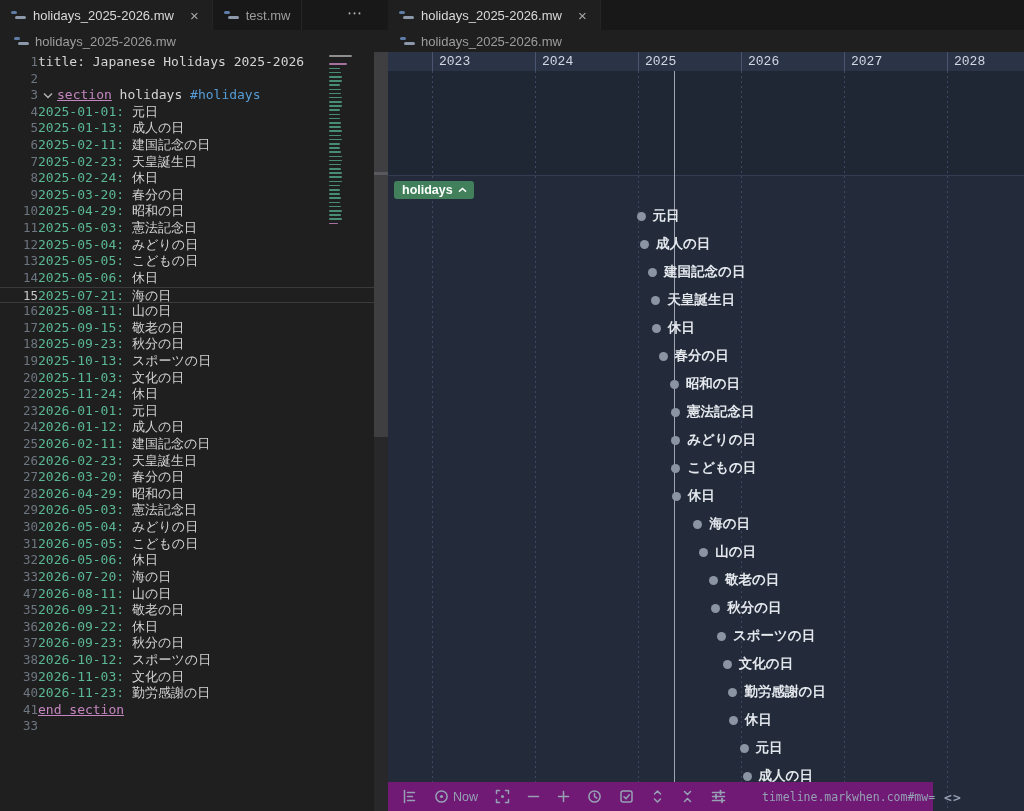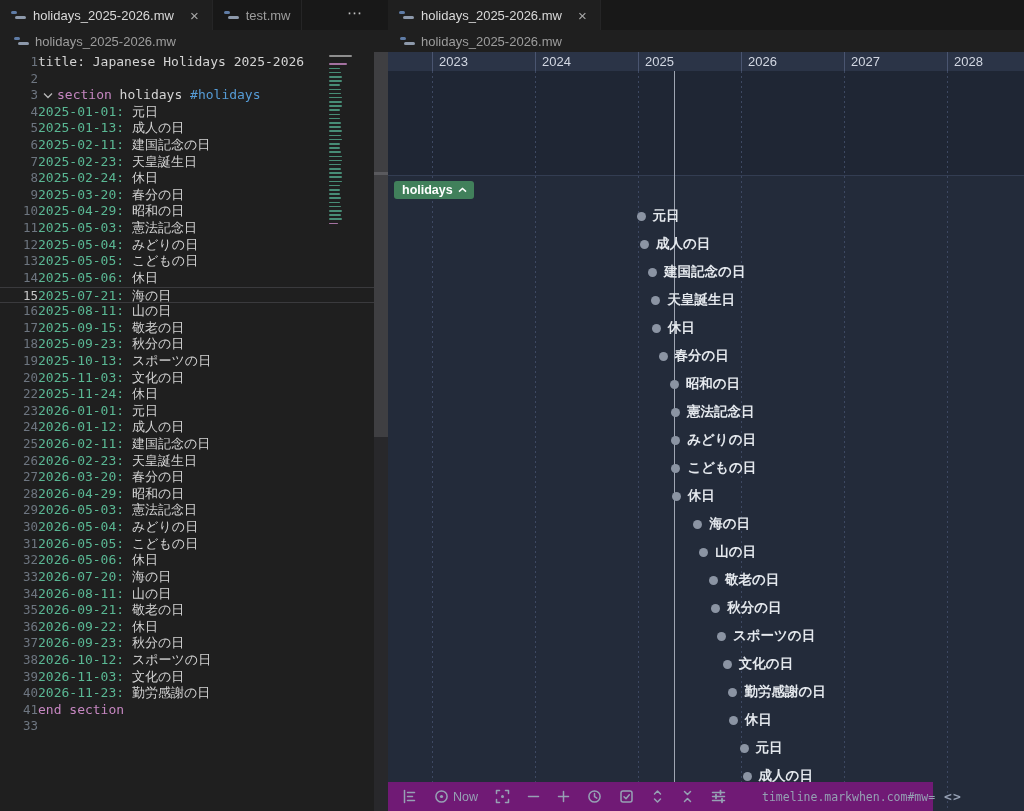--- a/index.html
+++ b/index.html
@@ -26,52 +26,52 @@
   #code-lines { position:absolute; left:0; top:2px; right:0; font-family:"DejaVu Sans Mono", monospace; font-size:13px; }
   .code-line { position:relative; height:16.62px; line-height:16.62px; display:flex; white-space:pre; }
   .code-line .gutter { width:38px; text-align:right; color:#6e7681; font-size:12.5px; flex:0 0 auto; }
   .code-line .fold { width:19px; text-align:center; flex:0 0 auto; }
   .code-line .src { padding-left:0; }
   .code-line.no-fold .src { }
   .code-line.active-line { border-top:1px solid #3a3a3d; border-bottom:1px solid #3a3a3d; }
   .code-line.active-line .gutter { color:#c8c8c8; }
   .tk-plain { color:#d4d4d4; }
   .tk-date { color:#5ab894; }
-  .tk-kw { color:#c586c0; }
+  .tk-kw { color:#c586c0;text-decoration:underline; }
   .tk-tag { color:#569cd6; }
   
   #minimap { position:absolute; left:325px; top:3px; width:37px; height:182px; }
   .mm-line { margin:0 0 2.6px 4px; height:1.6px; border-radius:1px; }
   
   #divider { position:absolute; left:374px; top:0; width:14px; height:811px; background:#181818; }
   #divider .seg-bc { position:absolute; left:0; top:30px; width:14px; height:22px; background:#1f1f1f; }
   #divider .seg-top { position:absolute; left:0; top:52px; width:14px; height:385px; background:#3f3f42; }
   #divider .seg-line { position:absolute; left:0; top:172px; width:14px; height:3px; background:#5a5a5e; }
   #divider .seg-bottom { position:absolute; left:0; top:437px; width:14px; height:374px; background:#28282b; }
   
   #right-pane { position:absolute; left:388px; top:0; width:636px; height:811px; background:#181818; }
   #right-pane .tabbar { height:30px; }
   #right-pane .breadcrumb { padding-left:12px; }
   #tl { position:absolute; left:0; top:52px; width:636px; height:759px; background:#1f2634; overflow:hidden; }
   #year-header { position:absolute; left:0; top:0; width:636px; height:19px; background:#2b3447; }
   .year-sep { position:absolute; top:0; width:1px; height:19px; background:#4a5570; }
-  .year-label { position:absolute; top:0; height:19px; line-height:19px; color:#d2d7e2; font-size:13px; }
+  .year-label { position:absolute; top:0; height:19px; line-height:19px; color:#d2d7e2; font-size:13px;font-family:Liberation Mono, monospace; }
   #tl-body { position:absolute; left:0; top:19px; width:636px; height:740px; }
   #section-area { position:absolute; left:0; top:104px; width:636px; bottom:0; background:#232b3a; border-top:1px solid #333d52; }
   .gridline { position:absolute; top:0; bottom:0; width:1px; background-image:repeating-linear-gradient(to bottom,#3d4862 0 2px, transparent 2px 5px); }
   #today-line { position:absolute; top:0; bottom:0; width:1px; background:#b5bcc9; opacity:.85; }
   #section-badge { position:absolute; left:6px; top:110px; height:18px; display:inline-flex; align-items:center; gap:5px; padding:0 7px 0 8px; background:#41805b; border-radius:3px; color:#fff; font-size:12.5px; font-weight:700; }
   .tl-event { position:absolute; display:flex; align-items:center; gap:7px; height:18px; }
   .tl-dot { width:9px; height:9px; border-radius:50%; background:#8b94a3; flex:0 0 auto; }
   .tl-label { color:#e4e8ed; font-size:13.5px; font-weight:600; white-space:nowrap; }
   
   #tl-toolbar { position:absolute; left:0; top:711px; width:545px; height:29px; background:#701a75; display:flex; align-items:center; padding:0 14px; color:#96a1b4; z-index:5; }
   .tb-btn { display:flex; align-items:center; gap:4px; margin-right:17px; color:#96a1b4; font-size:12.5px; }
   .tb-btn svg { display:block; stroke:#96a1b4; }
-  .tb-right { margin-left:auto; display:flex; align-items:flex-start; gap:9px; }
+  .tb-right { margin-left:auto; display:flex; align-items:flex-end; gap:9px; }
   #tl-link { display:flex; align-items:center; gap:6px; font-family:"DejaVu Sans Mono", monospace; font-size:11.5px; color:#95a0b3; }
   #code-btn { font-family:"DejaVu Sans Mono", monospace; font-size:13px; font-weight:700; color:#96a1b4; letter-spacing:1px; }
 </style>
 </head>
 <body>
 
 <div id="app">
 
   <div id="left-pane">
     <div class="tabbar">
@@ -128,21 +128,21 @@
           <div class="code-line no-fold"><span class="gutter">24</span><span class="src"><span class="tk-date">2026-01-12:</span><span class="tk-plain"> 成人の日</span></span></div>
           <div class="code-line no-fold"><span class="gutter">25</span><span class="src"><span class="tk-date">2026-02-11:</span><span class="tk-plain"> 建国記念の日</span></span></div>
           <div class="code-line no-fold"><span class="gutter">26</span><span class="src"><span class="tk-date">2026-02-23:</span><span class="tk-plain"> 天皇誕生日</span></span></div>
           <div class="code-line no-fold"><span class="gutter">27</span><span class="src"><span class="tk-date">2026-03-20:</span><span class="tk-plain"> 春分の日</span></span></div>
           <div class="code-line no-fold"><span class="gutter">28</span><span class="src"><span class="tk-date">2026-04-29:</span><span class="tk-plain"> 昭和の日</span></span></div>
           <div class="code-line no-fold"><span class="gutter">29</span><span class="src"><span class="tk-date">2026-05-03:</span><span class="tk-plain"> 憲法記念日</span></span></div>
           <div class="code-line no-fold"><span class="gutter">30</span><span class="src"><span class="tk-date">2026-05-04:</span><span class="tk-plain"> みどりの日</span></span></div>
           <div class="code-line no-fold"><span class="gutter">31</span><span class="src"><span class="tk-date">2026-05-05:</span><span class="tk-plain"> こどもの日</span></span></div>
           <div class="code-line no-fold"><span class="gutter">32</span><span class="src"><span class="tk-date">2026-05-06:</span><span class="tk-plain"> 休日</span></span></div>
           <div class="code-line no-fold"><span class="gutter">33</span><span class="src"><span class="tk-date">2026-07-20:</span><span class="tk-plain"> 海の日</span></span></div>
-          <div class="code-line no-fold"><span class="gutter">34</span><span class="src"><span class="tk-date">2026-08-11:</span><span class="tk-plain"> 山の日</span></span></div>
+          <div class="code-line no-fold"><span class="gutter">47</span><span class="src"><span class="tk-date">2026-08-11:</span><span class="tk-plain"> 山の日</span></span></div>
           <div class="code-line no-fold"><span class="gutter">35</span><span class="src"><span class="tk-date">2026-09-21:</span><span class="tk-plain"> 敬老の日</span></span></div>
           <div class="code-line no-fold"><span class="gutter">36</span><span class="src"><span class="tk-date">2026-09-22:</span><span class="tk-plain"> 休日</span></span></div>
           <div class="code-line no-fold"><span class="gutter">37</span><span class="src"><span class="tk-date">2026-09-23:</span><span class="tk-plain"> 秋分の日</span></span></div>
           <div class="code-line no-fold"><span class="gutter">38</span><span class="src"><span class="tk-date">2026-10-12:</span><span class="tk-plain"> スポーツの日</span></span></div>
           <div class="code-line no-fold"><span class="gutter">39</span><span class="src"><span class="tk-date">2026-11-03:</span><span class="tk-plain"> 文化の日</span></span></div>
           <div class="code-line no-fold"><span class="gutter">40</span><span class="src"><span class="tk-date">2026-11-23:</span><span class="tk-plain"> 勤労感謝の日</span></span></div>
           <div class="code-line no-fold"><span class="gutter">41</span><span class="src"><span class="tk-kw">end section</span></span></div>
           <div class="code-line no-fold"><span class="gutter">33</span><span class="src"></span></div>
         </div>
       <div id="minimap">

